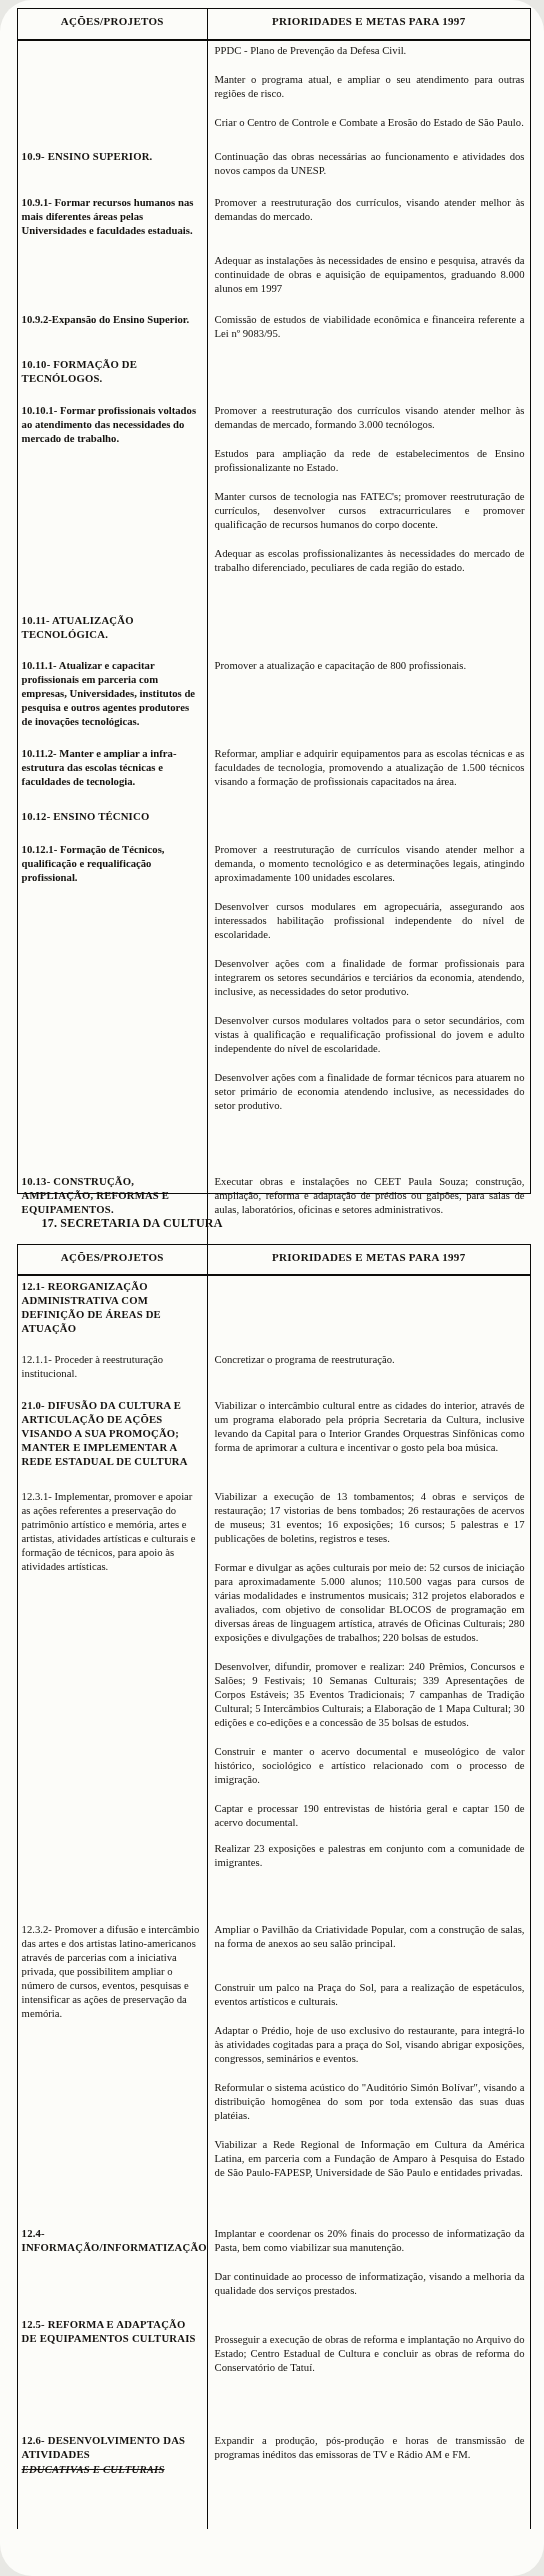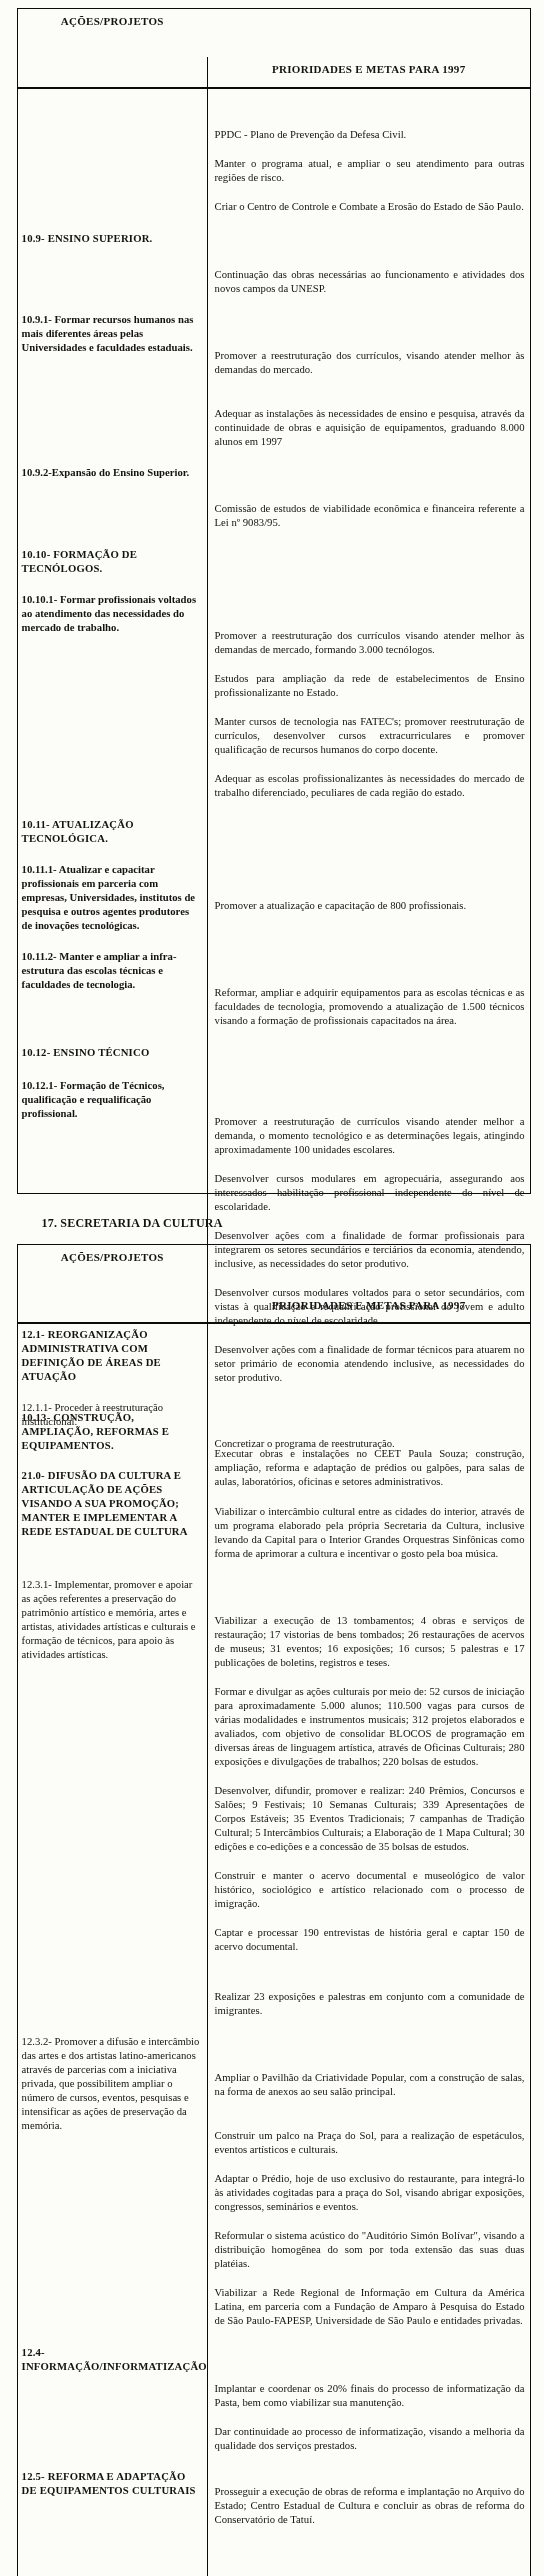--- a/index.html
+++ b/index.html
@@ -6,40 +6,41 @@
   .page {
     position:relative;
     width:544px; height:2576px;
     margin:0 auto;
     background:#fcfcf9;
     overflow:hidden;
     box-sizing:border-box;
     padding:8.3px 13.2px 0 16.5px;
     font-family:"Liberation Serif","DejaVu Serif",serif;
     color:#151310;
+    border-radius:32px;
     -webkit-font-smoothing:antialiased;
   }
   .doc-table {
     width:514px;
     border:1.7px solid #0c0b09;
     box-sizing:border-box;
     background:transparent;
   }
   .thead { display:grid; grid-template-columns:37% 63%; border-bottom:2.5px solid #0c0b09; }
   .thead .hcell {
     font-weight:bold; text-align:center;
     font-size:11px; letter-spacing:0.3px;
     padding:5.8px 3.3px 11.6px;
   }
-  .thead .hcell.right { border-left:1.7px solid #0c0b09;margin-top:48px; }
+  .thead .hcell.right { border-left:1.7px solid #0c0b09; }
   .trow { display:grid; grid-template-columns:37% 63%; }
   .cell-l { padding:2.5px 6.6px 2.5px 4.1px; box-sizing:border-box; }
   .cell-r { border-left:1.7px solid #0c0b09; padding:2.5px 5px 2.5px 6.6px; box-sizing:border-box; }
   .cell-l p, .cell-r p { margin:0 0 12.4px; font-size:10.7px; line-height:14px; }
-  .cell-r p { text-align:justify;margin-top:36px; }
+  .cell-r p { text-align:justify; }
   .lbl-b { font-weight:bold; }
   .lbl-u { font-weight:bold; letter-spacing:0.2px; }
   .gap-md { margin-top:15px !important; }
   .gap-lg { margin-top:30px !important; }
   .section-heading {
     font-weight:bold; font-size:12px; letter-spacing:0.2px;
     margin:21.5px 0 13.2px 25px;
   }
   .artifact-strike { font-style:italic; text-decoration:line-through; }
   

